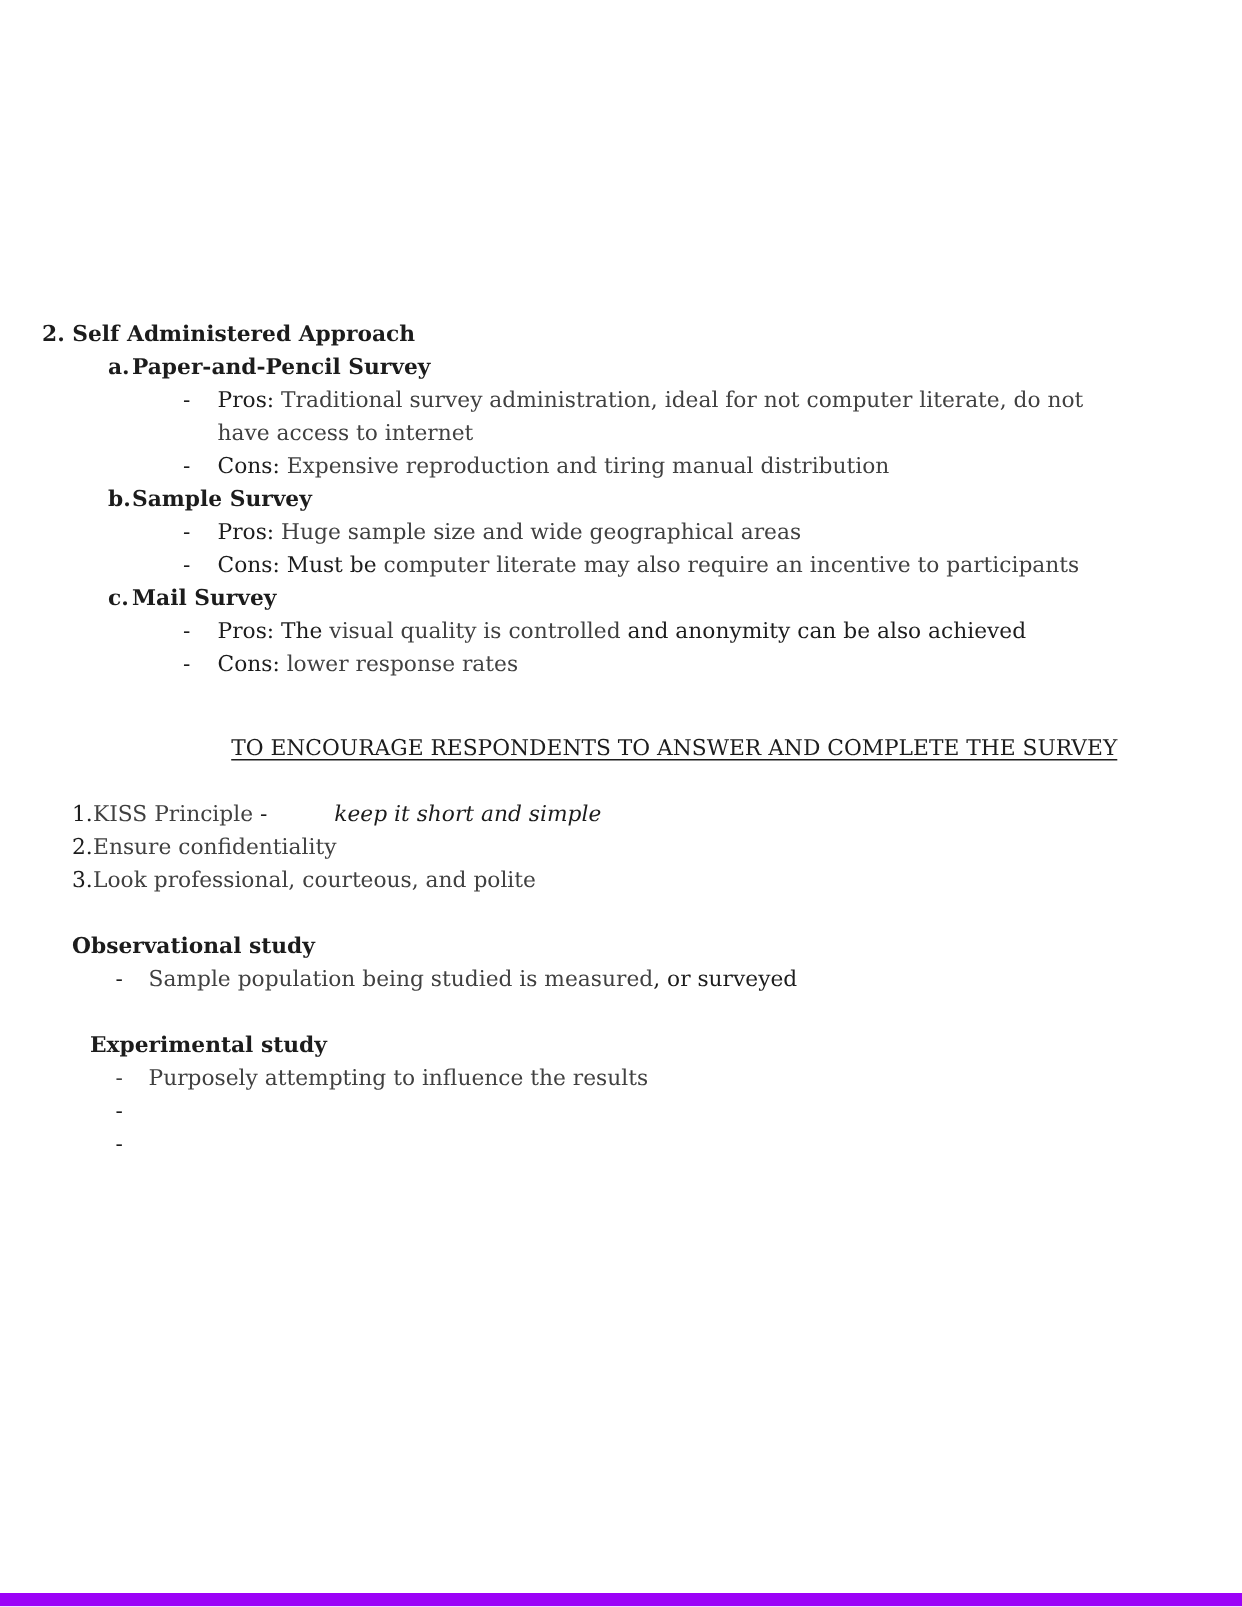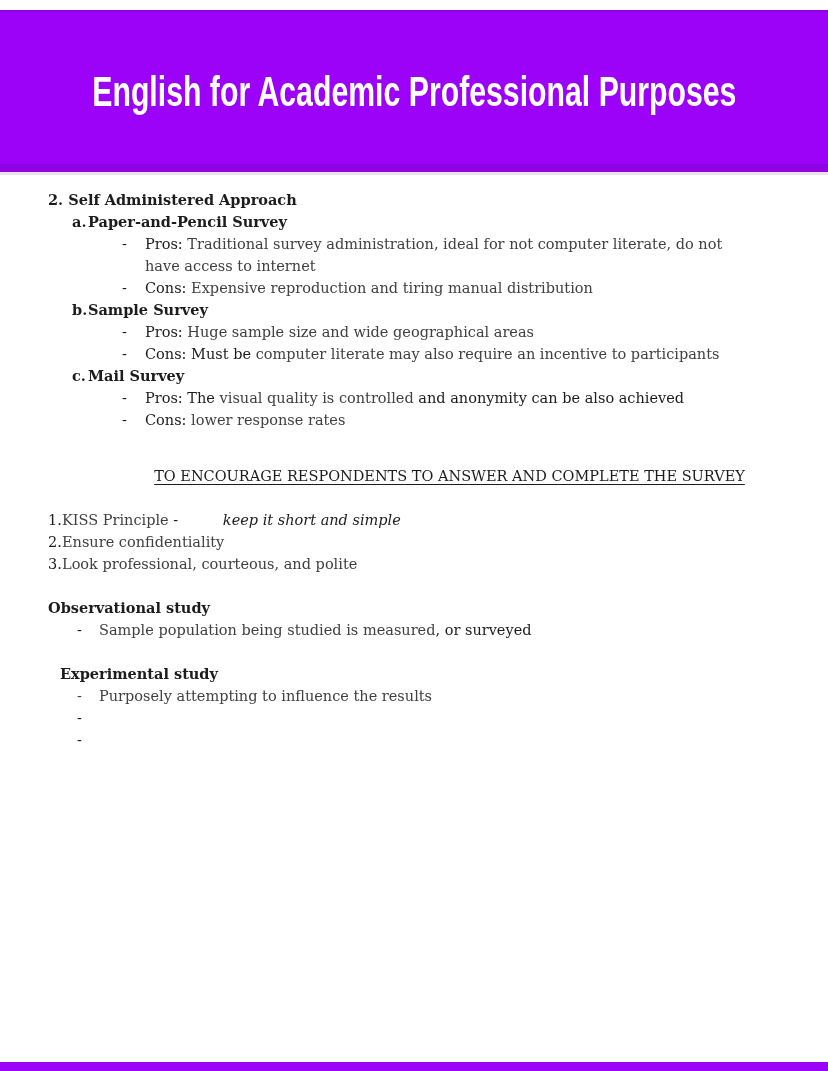--- a/index.html
+++ b/index.html
@@ -59,26 +59,23 @@
     position:absolute;
     left:0; right:0; bottom:0;
     height:9px;
     background:#9B02F7;
   }
 </style>
 </head>
 <body>
 
 <div class="page">
-  <div class="banner">
-    <div class="banner-title">English for Academic Professional Purposes</div>
-  </div>
 
   <div class="content">
-      <div class="line" style="padding-left: 48px; margin-top: 16px;"><span class="seg seg-b">2. Self Administered Approach</span></div>
+      <div class="line" style="padding-left: 28px; margin-top: 39px;"><span class="seg seg-b">2. Self Administered Approach</span></div>
       <div class="line" style="padding-left: 88px;"><span class="seg seg-b marker" style="left: 72px;">a.</span><span class="seg seg-b">Paper-and-Pencil Survey</span></div>
       <div class="line" style="padding-left: 145px;"><span class="seg marker" style="left: 122px;">-</span><span class="seg">Pros: </span><span class="seg seg-red">Traditional survey administration, ideal for not computer literate, do not</span></div>
       <div class="line" style="padding-left: 145px;"><span class="seg seg-red">have access to internet</span></div>
       <div class="line" style="padding-left: 145px;"><span class="seg marker" style="left: 122px;">-</span><span class="seg">Cons: </span><span class="seg seg-red">Expensive reproduction and tiring manual distribution</span></div>
       <div class="line" style="padding-left: 88px;"><span class="seg seg-b marker" style="left: 72px;">b.</span><span class="seg seg-b">Sample Survey</span></div>
       <div class="line" style="padding-left: 145px;"><span class="seg marker" style="left: 122px;">-</span><span class="seg">Pros: </span><span class="seg seg-red">Huge sample size and wide geographical areas</span></div>
       <div class="line" style="padding-left: 145px;"><span class="seg marker" style="left: 122px;">-</span><span class="seg">Cons: Must be </span><span class="seg seg-red">computer literate may also require an incentive to participants</span></div>
       <div class="line" style="padding-left: 88px;"><span class="seg seg-b marker" style="left: 72px;">c.</span><span class="seg seg-b">Mail Survey</span></div>
       <div class="line" style="padding-left: 145px;"><span class="seg marker" style="left: 122px;">-</span><span class="seg">Pros: The </span><span class="seg seg-red">visual quality is controlled</span><span class="seg"> and anonymity can be also achieved</span></div>
       <div class="line" style="padding-left: 145px;"><span class="seg marker" style="left: 122px;">-</span><span class="seg">Cons: </span><span class="seg seg-red">lower response rates</span></div>

